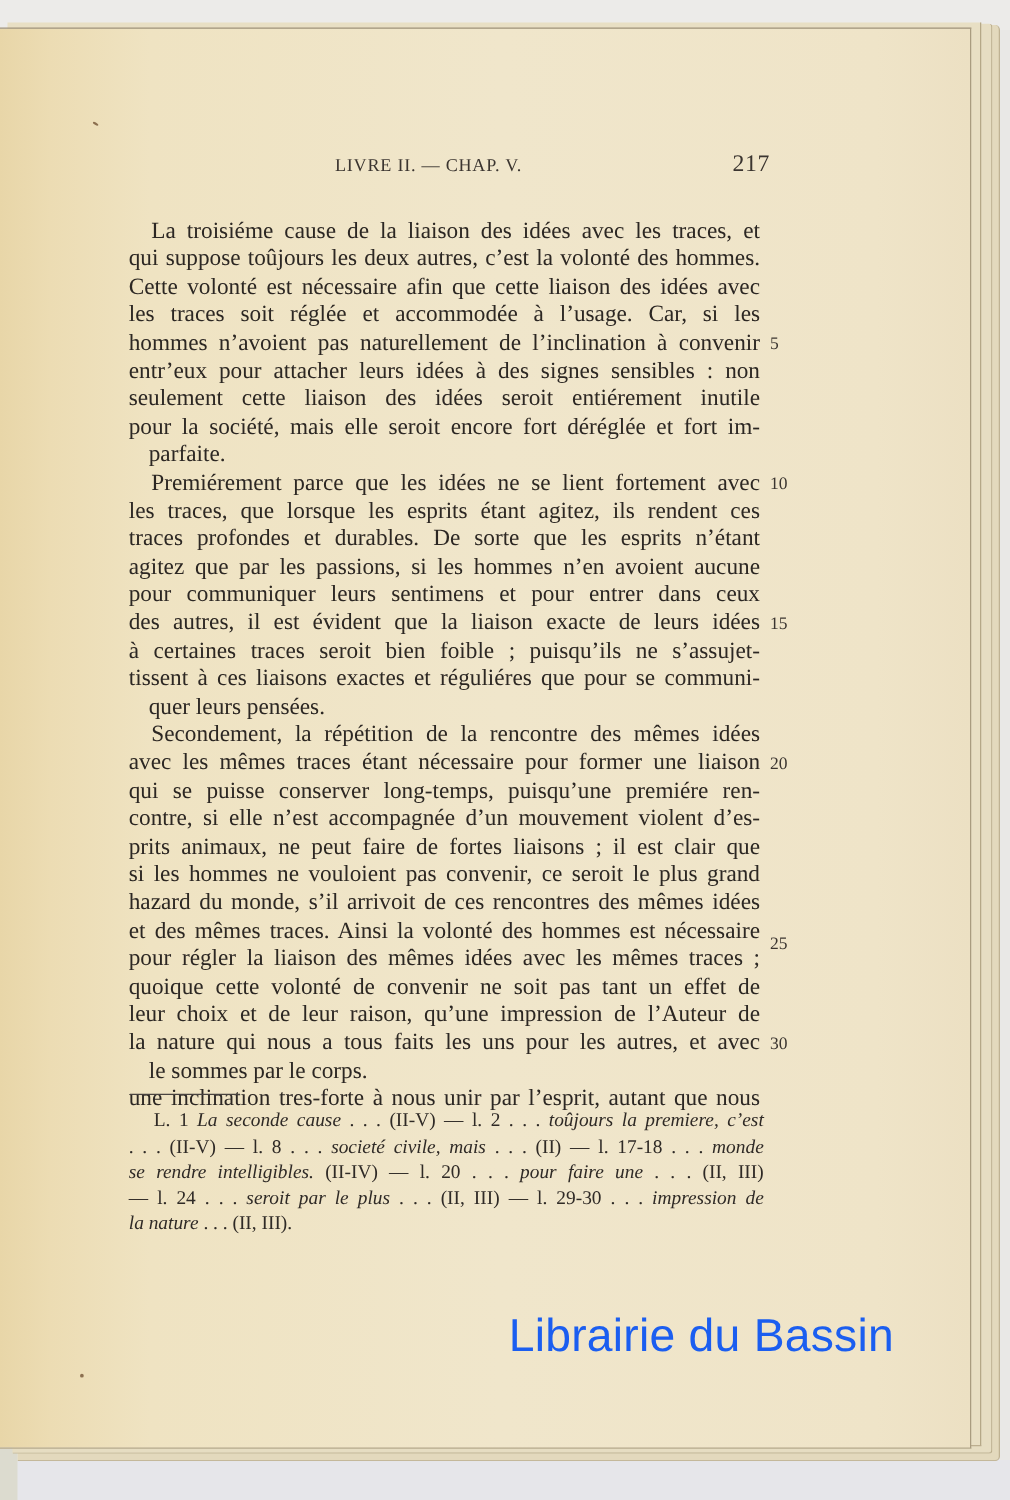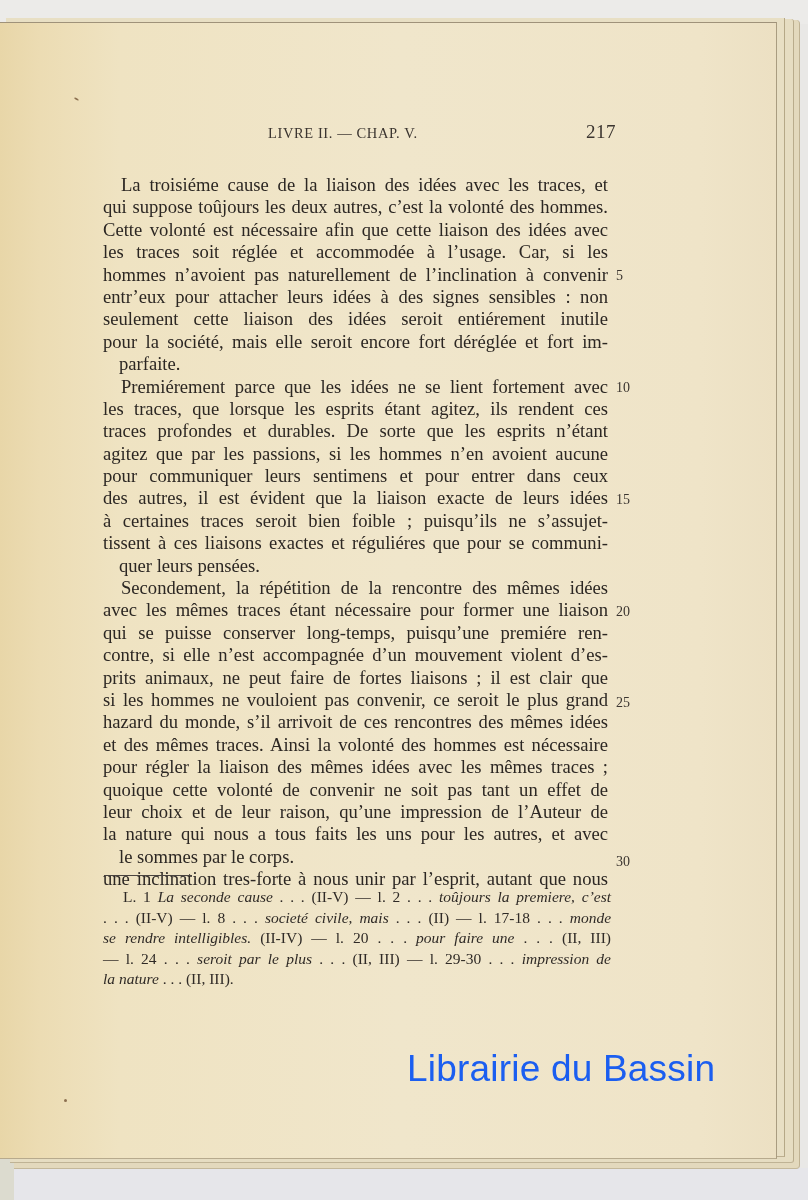--- a/index.html
+++ b/index.html
@@ -113,22 +113,22 @@
     <span class="line">leur choix et de leur raison, qu’une impression de l’Auteur de</span>
     <span class="line">la nature qui nous a tous faits les uns pour les autres, et avec</span>
     <span class="line last">le sommes par le corps.</span>
     <span class="line">une inclination tres-forte à nous unir par l’esprit, autant que nous</span>
   </div>
 <div class="margin-numbers" id="margin-numbers">
     <span style="top: 93.6px;">5</span>
     <span style="top: 205.6px;">10</span>
     <span style="top: 317.6px;">15</span>
     <span style="top: 429.6px;">20</span>
-    <span style="top: 521px;">25</span>
-    <span style="top: 653.6px; margin-top: 26px;">30</span>
+    <span style="top: 574px;">25</span>
+    <span style="top: 653.6px;">30</span>
   </div>
 
 <div class="rule"></div>
 <div class="footnotes" id="footnotes">
     <span class="fn-line first"><span>L. 1 </span><i>La seconde cause</i><span> . . . (II-V) — l. 2 . . . </span><i>toûjours la premiere, c’est</i></span>
     <span class="fn-line"><span>. . . (II-V) — l. 8 . . . </span><i>societé civile, mais</i><span> . . . (II) — l. 17-18 . . . </span><i>monde</i></span>
     <span class="fn-line"><i>se rendre intelligibles.</i><span> (II-IV) — l. 20 . . . </span><i>pour faire une</i><span> . . . (II, III)</span></span>
     <span class="fn-line"><span>— l. 24 . . . </span><i>seroit par le plus</i><span> . . . (II, III) — l. 29-30 . . . </span><i>impression de</i></span>
     <span class="fn-line last"><i>la nature</i><span> . . . (II, III).</span></span>
   </div>

